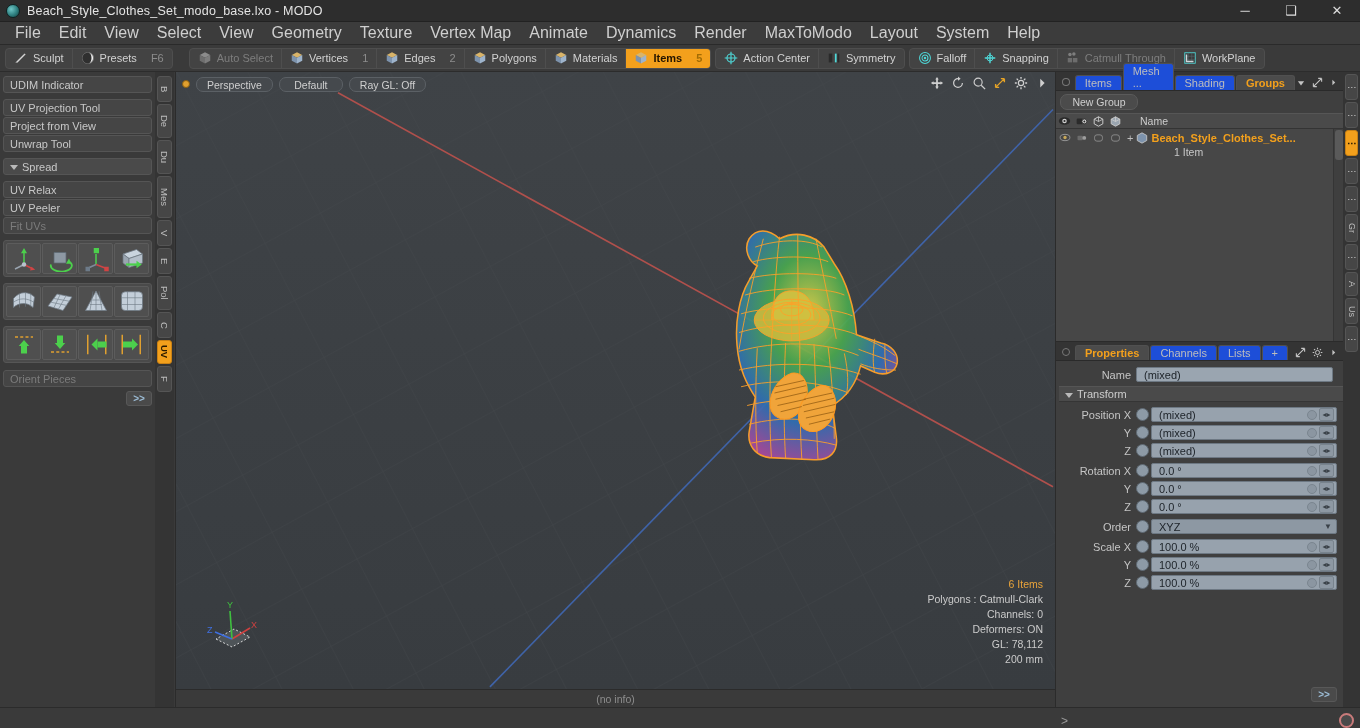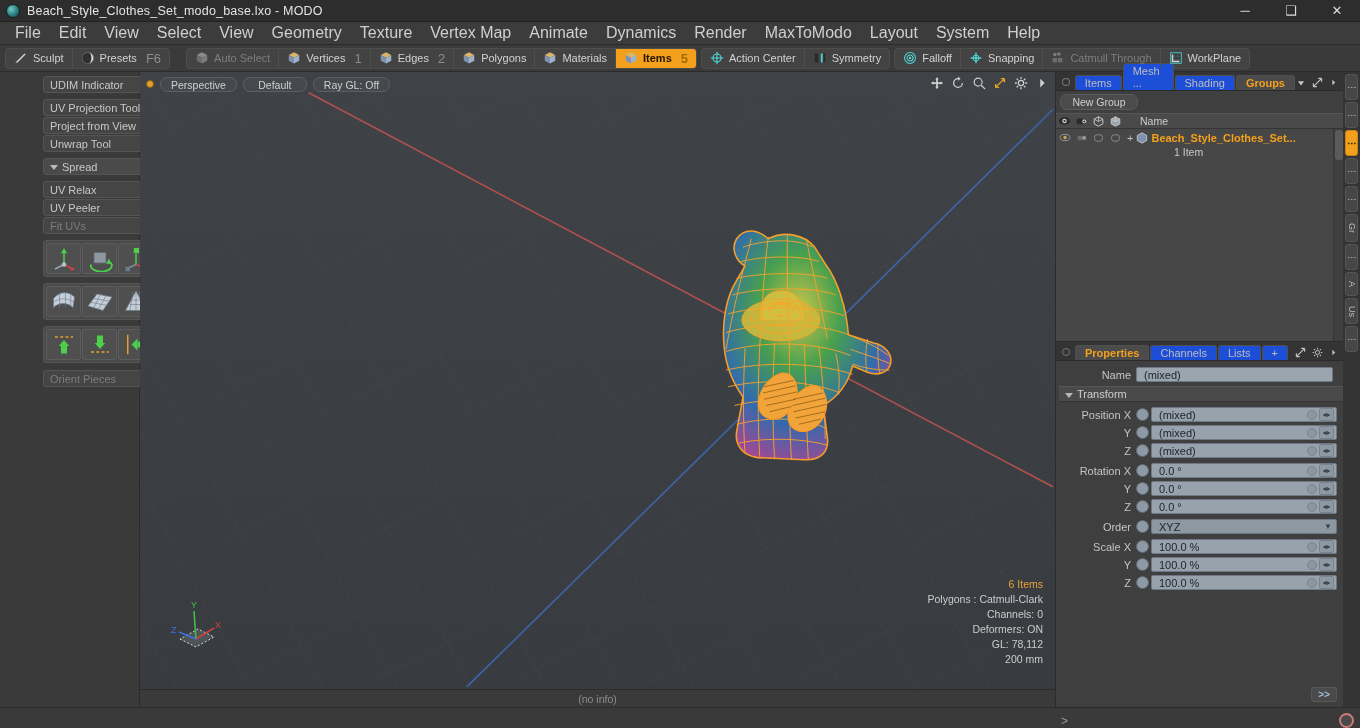--- a/index.html
+++ b/index.html
@@ -45,28 +45,28 @@
     overflow:hidden;
   }
   .tbtn{
     display:flex; align-items:center; gap:5px; height:100%;
     padding:0 8px; color:#d2d2d2; font-size:11px;
     border-right:1px solid #4e4e4e; position:relative;
   }
   .tbtn:last-child{ border-right:none; }
   .tbtn.dim{ color:#7e7e7e; }
   .tbtn.active{ background:#f3a01c; color:#231400; font-weight:bold; }
-  .tbtn .num{ color:#8d8d8d; font-size:13px; margin-left:4px; }
+  .tbtn .num{ color:#8d8d8d; font-size:11px; margin-left:9px; }
   .tbtn.active .num{ color:#a36c04; }
   
   .ico{ width:14px;height:14px; flex:none; display:block; }
   
   #body{ display:flex; height:635px; }
   
-  #leftcol{ width:140px; background:#3a3a3a; display:flex; border-right:1px solid #2b2b2b;padding-left:40px;}
+  #leftcol{ width:176px; background:#3a3a3a; display:flex; border-right:1px solid #2b2b2b;}
   #leftpanel{ width:155px; padding:4px 3px 0 3px; }
   .lrow{
     height:17px; line-height:16px; margin-bottom:1px;
     background:#454545; border:1px solid #555; border-radius:3px;
     padding-left:6px; color:#c8c8c8; font-size:11px; white-space:nowrap; overflow:hidden;
   }
   .lrow.dim{ color:#7c7c7c; }
   .lrow.gap{ margin-top:6px; }
   .lrow.sect{
     background:#4a4a4a; border-color:#555; padding-left:18px; position:relative;

